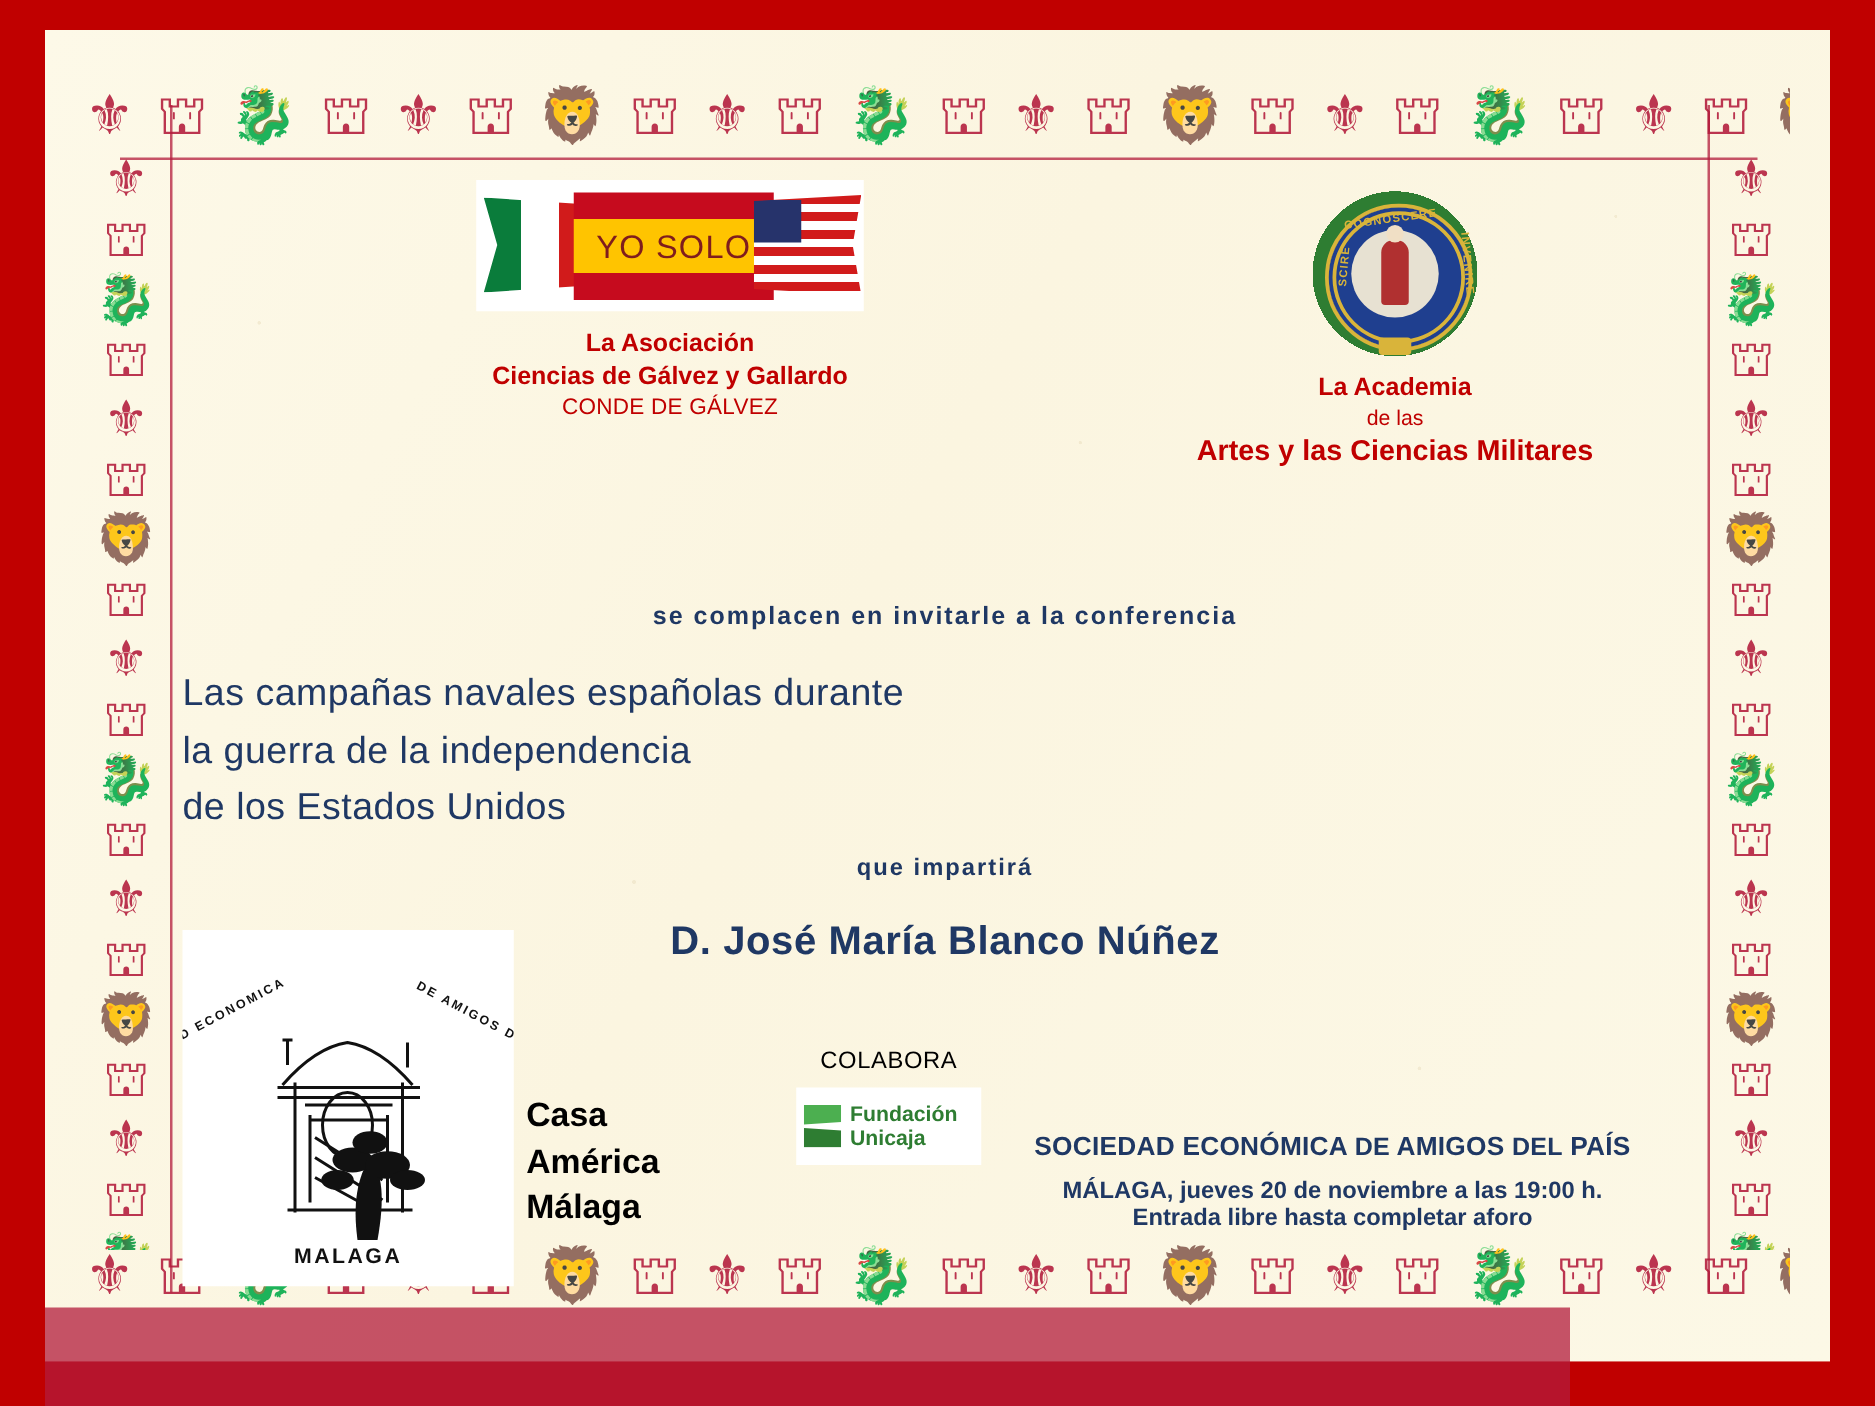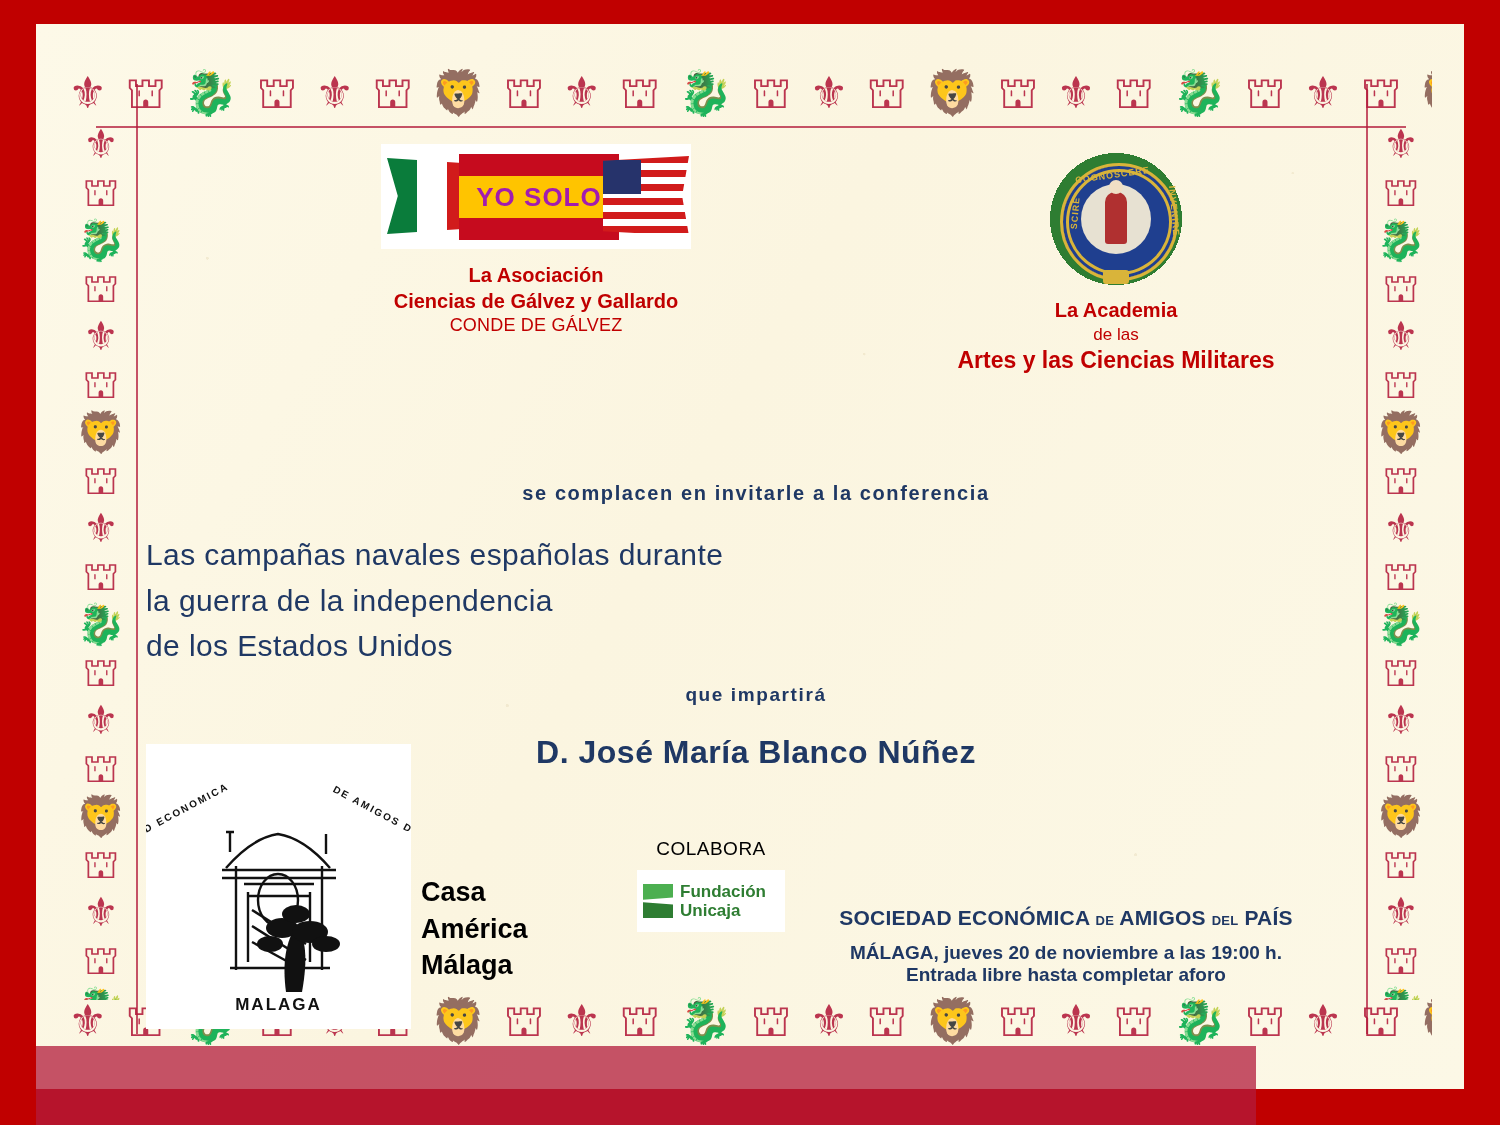--- a/index.html
+++ b/index.html
@@ -141,23 +141,23 @@
     position: absolute;
     left: 78px; top: 10px;
     width: 160px; height: 86px;
     background: linear-gradient(to bottom,#C60B1E 0 25%, #FFC400 25% 75%, #C60B1E 75% 100%);
     display: flex;
     align-items: center;
     justify-content: center;
   }
   .ys-text {
     font-family: "Liberation Sans", sans-serif;
-    font-weight: bold;
+    font-weight: normal;
     font-size: 26px;
-    color: #a21caf;
+    color: #7f1d1d;
     letter-spacing: 1px;
     background: #FFC400;
     padding: 1px 4px;
   }
   .ys-usa {
     position: absolute;
     left: 222px; top: 12px;
     width: 86px; height: 80px;
     background: repeating-linear-gradient(to bottom,#d11b1b 0 7px,#ffffff 7px 14px);
     clip-path: polygon(0 6%, 100% 0, 92% 50%, 100% 100%, 0 94%);
@@ -425,21 +425,21 @@
   .event-info {
     position: absolute;
     left: 620px;
     top: 72px;
     width: 600px;
     text-align: center;
     color: #1F3864;
     font-weight: bold;
   }
   .ev-org { font-size: 21px; letter-spacing: 0.2px; }
-  .ev-org .small { font-size: 13px; }
+  .ev-org .small { font-size: 20px; }
   .ev-when { font-size: 19px; margin-top: 12px; }
   .ev-free { font-size: 19px; margin-top: 0; }
 </style>
 </head>
 <body>
 
 <div class="poster">
   <div class="paper">
 
     <div class="frieze frieze-top">⚜ ⛫ 🐉 ⛫ ⚜ ⛫ 🦁 ⛫ ⚜ ⛫ 🐉 ⛫ ⚜ ⛫ 🦁 ⛫ ⚜ ⛫ 🐉 ⛫ ⚜ ⛫ 🦁 ⛫ ⚜ ⛫ 🐉 ⛫ ⚜ ⛫ 🦁 ⛫ ⚜ ⛫ 🐉 ⛫ ⚜ ⛫ 🦁 ⛫ ⚜ ⛫ 🐉 ⛫ ⚜ ⛫ 🦁 ⛫ ⚜ ⛫ 🐉 ⛫ ⚜ ⛫ 🦁 ⛫ ⚜ ⛫ 🐉 ⛫ ⚜ ⛫ 🦁 ⛫ ⚜ ⛫ 🐉 ⛫ ⚜ ⛫ 🦁 ⛫ ⚜ ⛫ 🐉 ⛫ ⚜ ⛫ 🦁 ⛫ ⚜ ⛫ 🐉 ⛫ ⚜ ⛫ 🦁 ⛫ ⚜ ⛫ 🐉 ⛫ ⚜ ⛫ 🦁 ⛫ ⚜ ⛫ 🐉 ⛫ ⚜ ⛫ 🦁 ⛫ ⚜ ⛫ 🐉 ⛫ ⚜ ⛫ 🦁 ⛫ </div>

